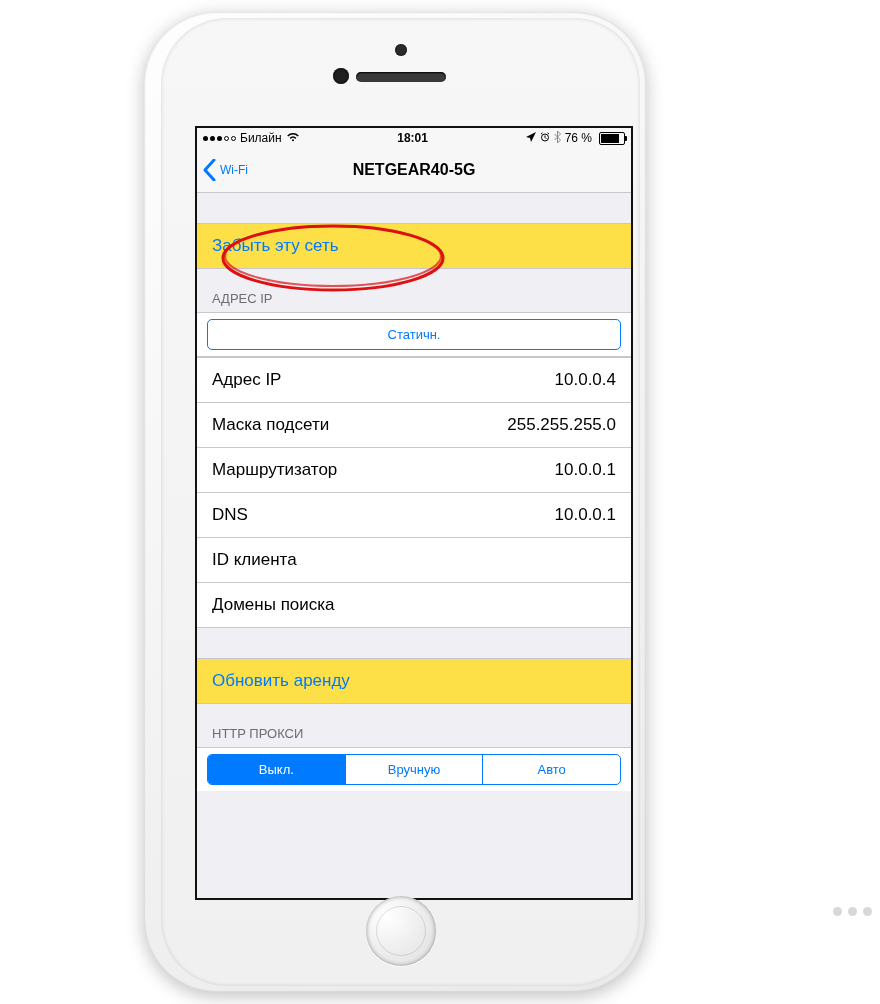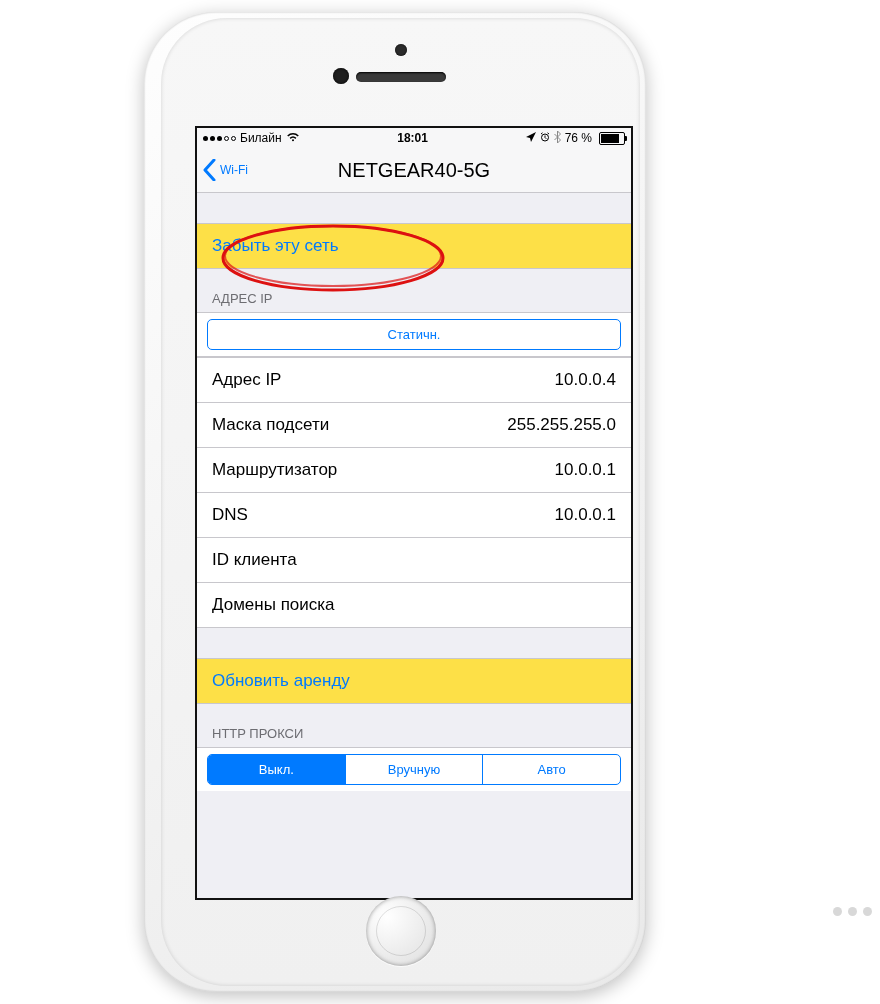--- a/index.html
+++ b/index.html
@@ -55,21 +55,21 @@
   .batt{display:inline-flex;align-items:center;}
   .batt-body{width:24px;height:11px;border:1px solid #000;border-radius:2px;position:relative;margin-left:3px;}
   .batt-body::after{content:"";position:absolute;right:-3px;top:3px;width:2px;height:5px;background:#000;border-radius:0 1px 1px 0;}
   .batt-fill{position:absolute;left:1px;top:1px;bottom:1px;width:76%;background:#000;}
   .sb-time{font-weight:600;}
   
   .nav{height:44px;background:#f7f7f8;border-bottom:1px solid #c8c7cc;
     display:flex;align-items:center;position:relative;}
   .nav-back{position:absolute;left:6px;display:flex;align-items:center;color:#007aff;font-size:12px;cursor:pointer;}
   .nav-back svg{width:13px;height:22px;margin-right:4px;}
-  .nav-title{margin:0 auto;font-weight:400;font-size:20px;color:#000;}
+  .nav-title{margin:0 auto;font-weight:700;font-size:16px;color:#000;}
   
   .content{height:calc(100% - 64px);overflow:hidden;background:#efeff4;}
   .gap{height:30px;}
   .cell{background:#fde047;border-top:1px solid #c8c7cc;border-bottom:1px solid #c8c7cc;
     padding:12px 15px;font-size:17px;display:flex;justify-content:space-between;align-items:center;min-height:20px;}
   .cell.link{color:#007aff;cursor:pointer;}
   .group-head{font-size:13px;color:#6d6d72;text-transform:uppercase;
     padding:22px 15px 6px;}
   .seg-wrap{background:#fff;border-top:1px solid #c8c7cc;border-bottom:1px solid #c8c7cc;padding:6px 10px;}
   .seg{display:flex;border:1px solid #007aff;border-radius:5px;overflow:hidden;height:29px;}

